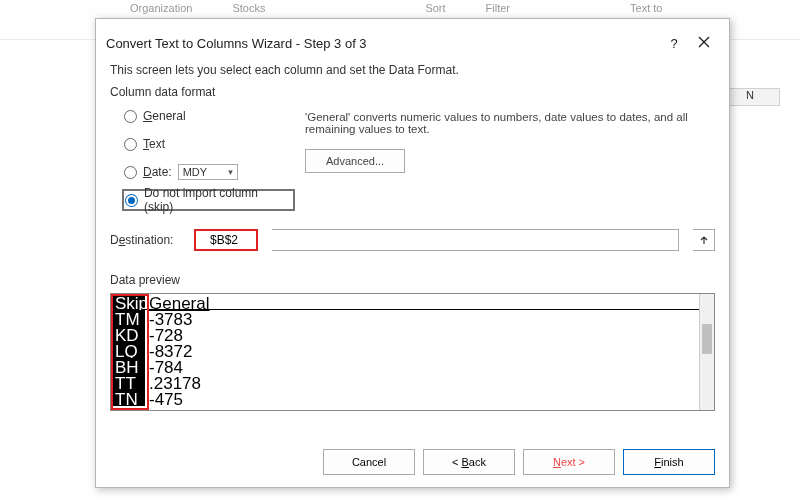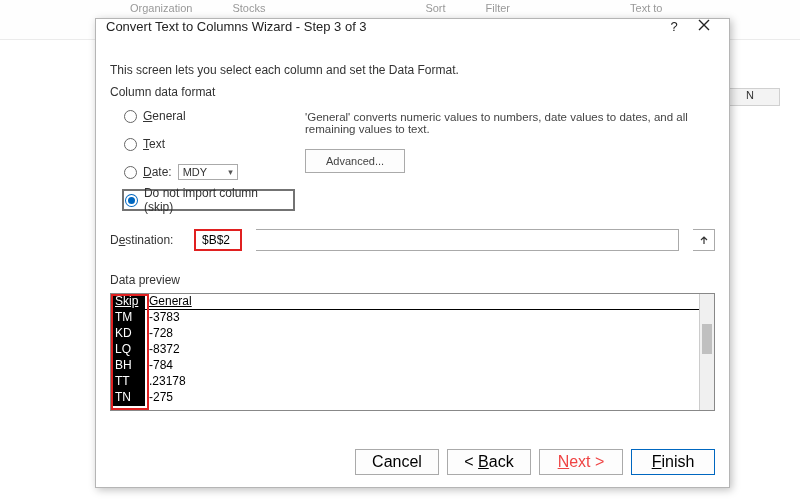--- a/index.html
+++ b/index.html
@@ -23,21 +23,21 @@
     background: #f3f3f3; color: #333;
   }
 
   
   .dialog {
     position: absolute; left: 95px; top: 18px; width: 635px; height: 470px;
     background: #fff; border: 1px solid #b5b5b5; box-shadow: 2px 2px 8px rgba(0,0,0,0.25);
     display: flex; flex-direction: column;
   }
   .titlebar {
-    display: flex; align-items: flex-start; height: 32px; padding: 0 10px;
+    display: flex; align-items: flex-end; height: 32px; padding: 0 10px;
     font-size: 13px; color: #222;
   }
   .titlebar .title { flex: 1; }
   .titlebar .btn { width: 30px; text-align: center; font-size: 13px; cursor: pointer; }
   .close-x svg { width: 12px; height: 12px; }
 
   .body { padding: 8px 14px 0 14px; font-size: 12px; color: #333; flex: 1; display: flex; flex-direction: column; }
   .intro { margin: 4px 0 8px 0; }
 
   .format-group {
@@ -68,31 +68,31 @@
   }
 
   .dest-row { display: flex; align-items: center; gap: 14px; margin-top: 18px; }
   .dest-row .lbl { width: 72px; }
   .dest-input-wrap {
     flex: 1; display: flex; align-items: center; border: 1px solid #aaa; height: 22px; background:#fff;
   }
   .dest-input-wrap input {
     border: none; outline: none; flex: 1; font-size: 12px; padding: 0 4px;
   }
-  .dest-highlight { border: 2px solid #e02020; padding: 0 2px; margin-left: -2px; }
+  .dest-highlight { border: 2px solid #e02020; padding: 0 10px; margin-left: -2px; }
   .collapse-btn {
     width: 22px; height: 22px; border: 1px solid #aaa; border-left: none;
     display:flex; align-items:center; justify-content:center; background:#fff; cursor:pointer;
   }
   .collapse-btn svg { width:10px; height:10px; }
 
   .preview-label { margin-top: 22px; margin-bottom: 6px; }
   .preview-box {
     border: 1px solid #888; height: 118px; position: relative; background:#fff; overflow:hidden;
-    font-family: "Courier New", monospace; font-size: 12px;
+    font-family: "Courier New", monospace; font-size: 17px;
   }
   .preview-inner { position:absolute; inset:0 15px 0 0; overflow:hidden; }
   .preview-header { display:flex; height:16px; border-bottom:1px solid #000; }
   .ph-col { padding: 0 4px; }
   .ph-skip { width: 34px; background:#000; color:#fff; text-decoration: underline; }
   .ph-gen { text-decoration: underline; color:#000; }
   .preview-rows { }
   .prow { display:flex; height:16px; }
   .pc-skip { width:34px; background:#000; color:#fff; padding:0 4px; }
   .pc-gen { padding:0 4px; color:#000; }
@@ -103,22 +103,22 @@
   .vscroll {
     position:absolute; right:0; top:0; bottom:0; width:15px; background:#f0f0f0;
     border-left:1px solid #ccc;
   }
   .vscroll .thumb { position:absolute; left:2px; right:2px; top:30px; height:30px; background:#c0c0c0; }
 
   .footer {
     display:flex; justify-content:flex-end; gap:8px; padding:12px 14px;
   }
   .footer button {
-    width:84px; height:26px; border:1px solid #aaa; background:#fdfdfd;
-    font-size:16px; cursor:pointer;
+    width:92px; height:26px; border:1px solid #aaa; background:#fdfdfd;
+    font-size:11px; cursor:pointer;
   }
   .footer button.disabled { color:#ef4444; cursor:default; }
   .footer button.primary { border:1.5px solid #0067c0; }
 </style>
 </head>
 <body>
 
 <div class="bg-ribbon">
   <span>Organization</span>
   <span>Stocks</span>
@@ -214,21 +214,21 @@
           <div class="prow">
               <span class="pc-skip">BH</span>
               <span class="pc-gen">-784</span>
             </div>
           <div class="prow">
               <span class="pc-skip">TT</span>
               <span class="pc-gen">.23178</span>
             </div>
           <div class="prow">
               <span class="pc-skip">TN</span>
-              <span class="pc-gen">-275</span>
+              <span class="pc-gen">-475</span>
             </div>
         </div>
       </div>
       <div class="col1-highlight"></div>
       <div class="vscroll">
           <div class="thumb"></div>
         </div>
     </div>
   </div>
 

